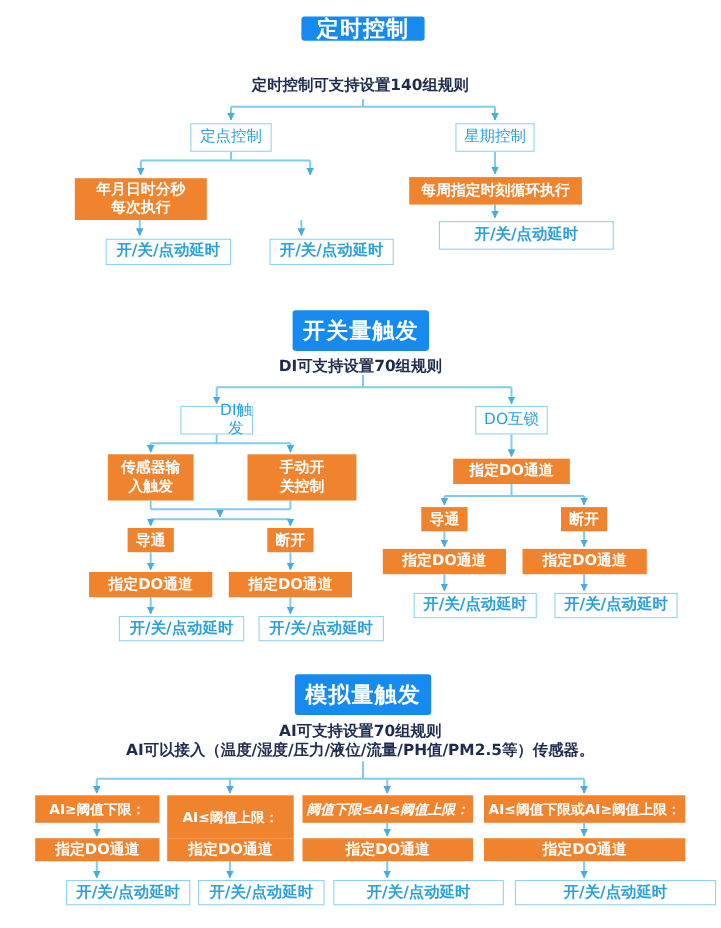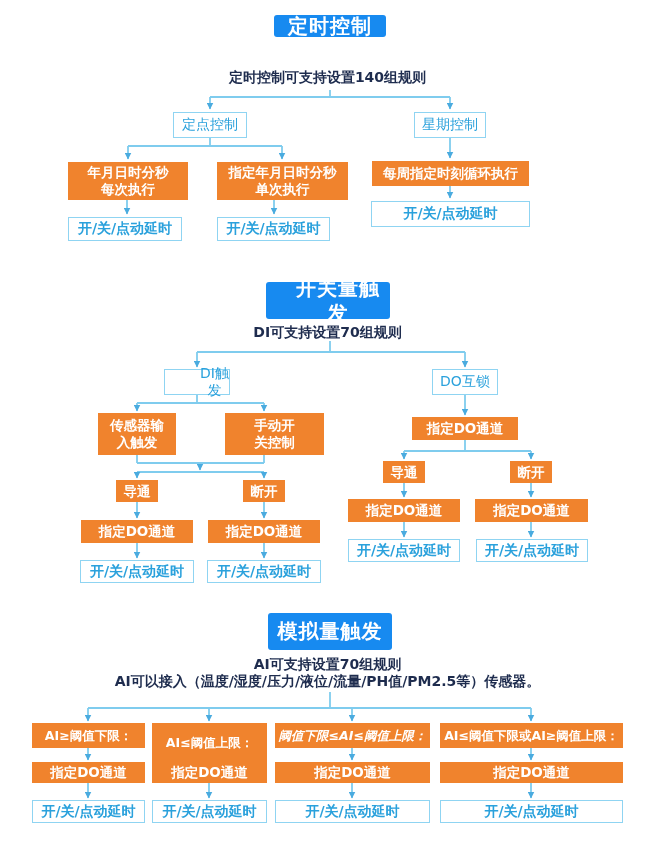--- a/index.html
+++ b/index.html
@@ -20,21 +20,21 @@
   .node{
     background:#fff;border:1.5px solid #8fd4f2;color:#2aa1dc;font-size:14px;
   }
   .orange{
     background:#f0832d;color:#fff;font-weight:bold;font-size:13.5px;
     white-space:pre-line;
   }
   .cond{font-size:12.5px;white-space:nowrap;}
   .outline{
     background:#fff;border:1.5px solid #8fd4f2;color:#2aa1dc;
-    font-size:14px;font-weight:bold;white-space:nowrap;
+    font-size:14px;font-weight:bold;white-space:nowrap;margin-left:28px;
   }
   .subtitle{
     position:absolute;left:0;width:655px;text-align:center;z-index:1;
     color:#1e2c4e;font-weight:bold;font-size:14px;
   }
 </style>
 </head>
 <body>
 
 <div class="canvas">
@@ -107,29 +107,27 @@
   </svg>
 
   <div class="box title-box" style="left:274px;top:15px;width:112px;height:22px;">定时控制</div>
   <div class="subtitle" style="top:69px;">定时控制可支持设置140组规则</div>
 
   <div class="box node" style="left:173px;top:112px;width:74px;height:26px;">定点控制</div>
   <div class="box node" style="left:414px;top:112px;width:72px;height:26px;">星期控制</div>
 
   <div class="box orange" style="left:68px;top:162px;width:120px;height:38px;">年月日时分秒
 每次执行</div>
-  <div class="box orange" style="left:217px;top:162px;width:131px;height:38px;">指定年月日时分秒
-单次执行</div>
   <div class="box orange" style="left:372px;top:161px;width:157px;height:25px;">每周指定时刻循环执行</div>
 
   <div class="box outline" style="left:68px;top:217px;width:114px;height:24px;">开/关/点动延时</div>
   <div class="box outline" style="left:217px;top:217px;width:113px;height:24px;">开/关/点动延时</div>
   <div class="box outline" style="left:371px;top:201px;width:159px;height:26px;">开/关/点动延时</div>
 
-  <div class="box title-box" style="left:266px;top:282px;width:124px;height:37px;padding-left:20px;">开关量触发</div>
+  <div class="box title-box" style="left:266px;top:282px;width:124px;height:37px;">开关量触发</div>
   <div class="subtitle" style="top:324px;">DI可支持设置70组规则</div>
 
   <div class="box node" style="left:164px;top:369px;width:66px;height:26px;padding-left:35px;">DI触发</div>
   <div class="box node" style="left:432px;top:369px;width:66px;height:26px;">DO互锁</div>
 
   <div class="box orange" style="left:98px;top:413px;width:78px;height:42px;">传感器输
 入触发</div>
   <div class="box orange" style="left:225px;top:413px;width:99px;height:42px;">手动开
 关控制</div>
 

